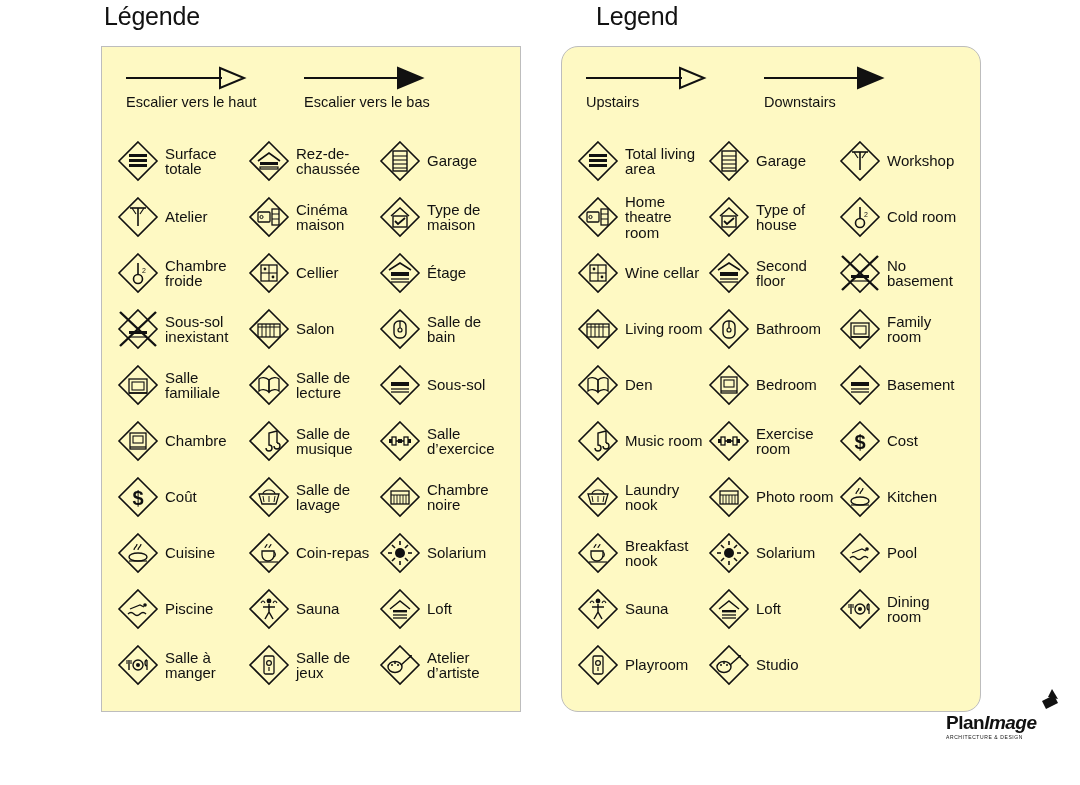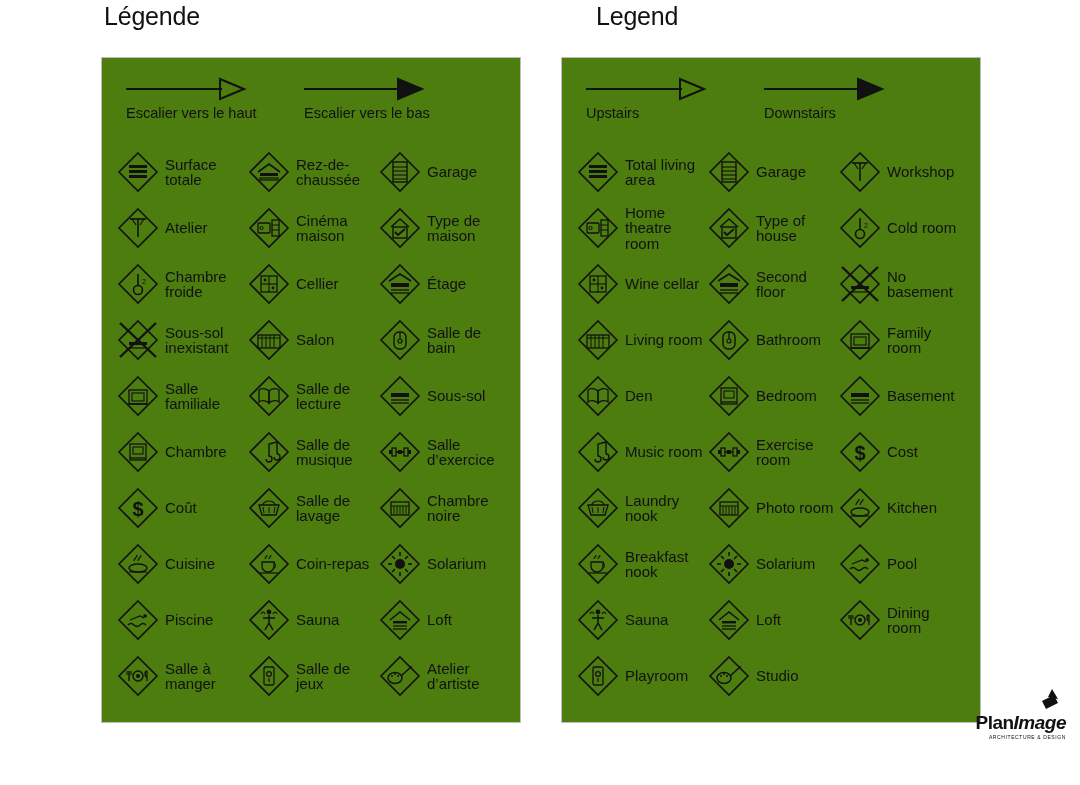--- a/index.html
+++ b/index.html
@@ -15,29 +15,29 @@
     position: relative;
     overflow: hidden;
   }
   .page {
     position: relative;
     width: 1080px;
     height: 785px;
   }
   .panel {
     position: absolute;
-    top: 57px;
+    top: 46px;
     width: 420px;
     height: 666px;
     border: 1px solid #bdbdbd;
     box-sizing: border-box;
-    background: #4d7c0f;
+    background: #fef9c3;
   }
   #panel-fr { left: 101px; }
-  #panel-en { left: 561px; }
+  #panel-en { left: 561px; border-radius: 17px; }
 
   .panel-title {
     position: absolute;
     top: 2px;
     font-size: 25px;
     font-weight: normal;
     letter-spacing: -0.2px;
   }
   #title-fr { left: 104px; }
   #title-en { left: 596px; }
@@ -96,21 +96,20 @@
     word-wrap: break-word;
   }
 
   
   .logo {
     position: absolute;
     right: 14px;
     bottom: 14px;
     width: 120px;
     height: 58px;
-    text-align: right;
   }
   .logo-word {
     font-size: 19px;
     font-weight: bold;
     letter-spacing: -0.5px;
     line-height: 20px;
   }
   .logo-word i {
     font-style: italic;
   }

